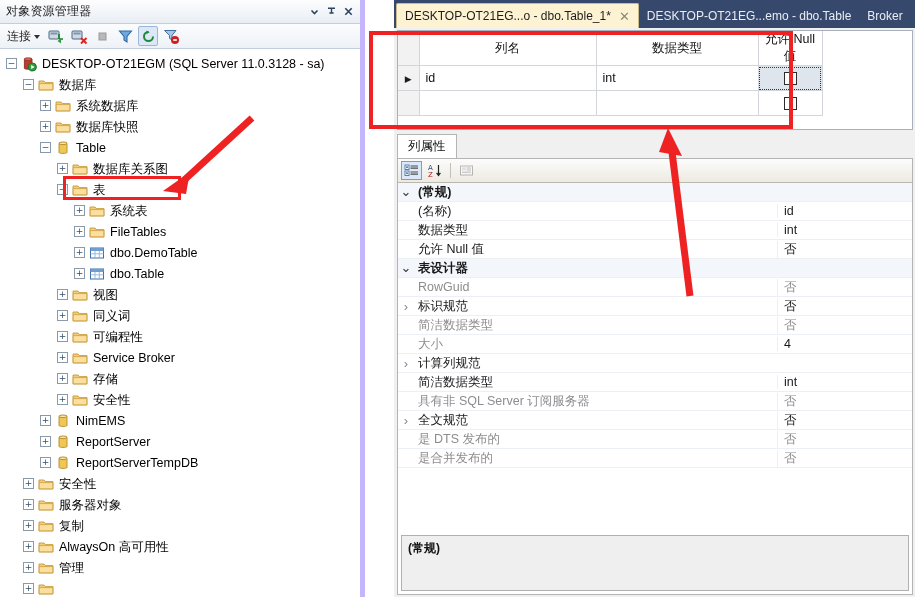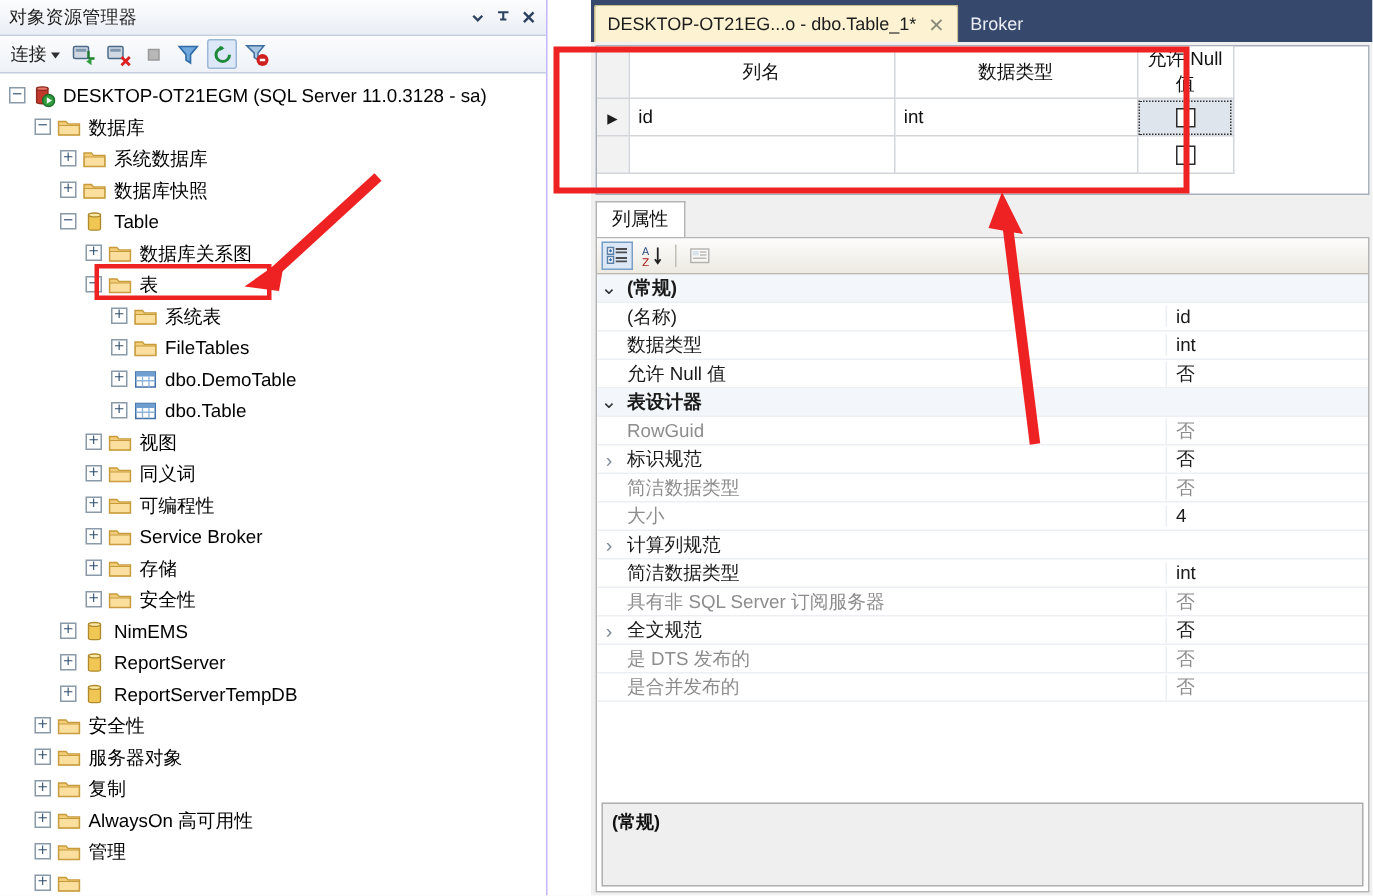--- a/index.html
+++ b/index.html
@@ -10,21 +10,21 @@
     font-family: "Liberation Sans", "DejaVu Sans", sans-serif;
     font-size: 12px;
     background: #ffffff;
   }
   #app { position: relative; width: 915px; height: 597px; overflow: hidden; }
 
   
   #oe {
     position: absolute; left: 0; top: 0; width: 365px; height: 597px;
     background: #ffffff;
-    border-right: 1px solid #c4b5fd;
+    border-right: 5px solid #c4b5fd;
   }
   .oe-titlebar {
     height: 24px; background: linear-gradient(#fdfdfe, #e9eef5);
     border-bottom: 1px solid #c3cede;
     display: flex; align-items: center; padding: 0 4px 0 6px;
   }
   .oe-title { font-size: 12px; color: #1e1e1e; flex: 1; letter-spacing: .2px; }
   .oe-tbtn { width: 16px; height: 16px; display: flex; align-items: center; justify-content: center;
              color: #3a5070; font-size: 11px; margin-left: 1px; cursor: default; }
   .oe-tbtn svg { display: block; }
@@ -427,20 +427,23 @@
         </div>
       </div>
   </div>
 
   <div id="right">
 
     <div class="tabstrip" id="tabstrip">
         <div class="tab active">
           <span class="tlabel">DESKTOP-OT21EG...o - dbo.Table_1*</span>
           <span class="tclose">✕</span>
+        </div>
+        <div class="tab">
+          <span class="tlabel">DESKTOP-OT21EG...emo - dbo.Table</span>
         </div>
         <div class="tab">
           <span class="tlabel">Broker</span>
         </div>
       </div>
 
     <div class="grid-wrap">
       <table class="coldef">
         <thead>
           <tr>

